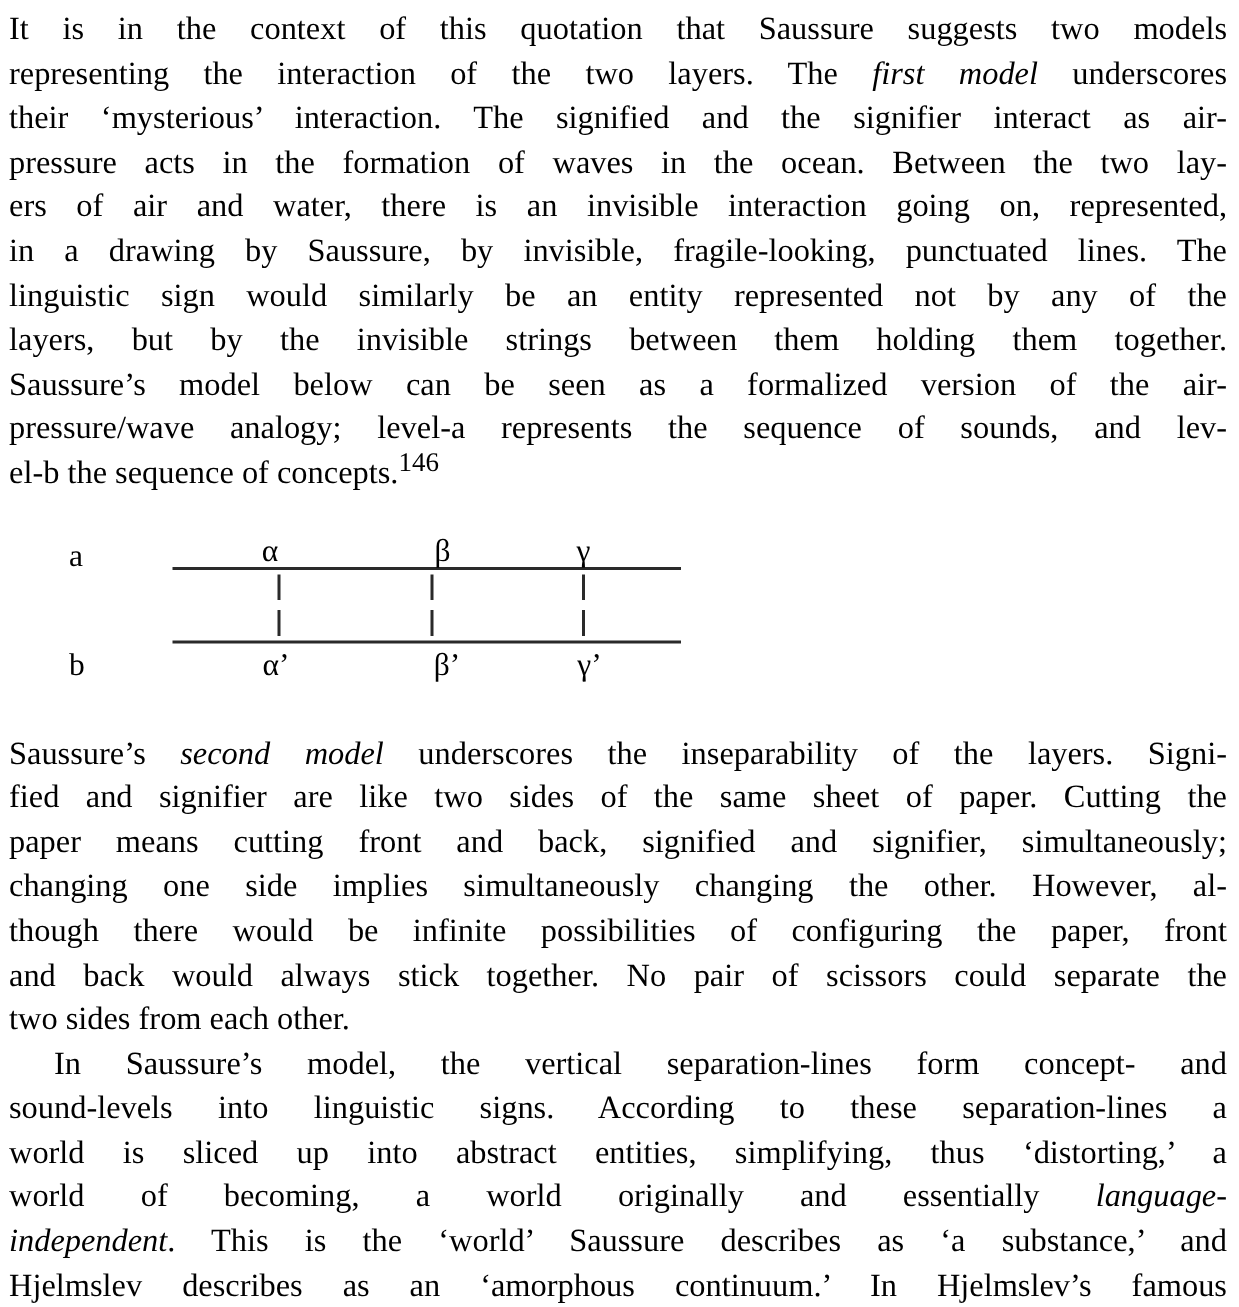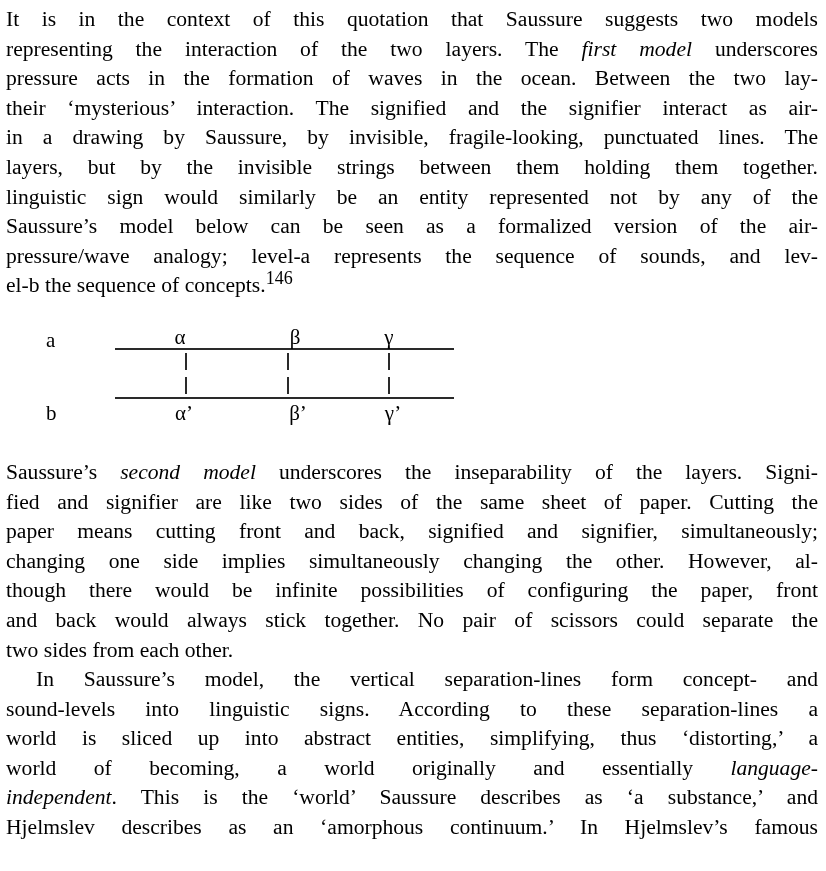--- a/index.html
+++ b/index.html
@@ -83,25 +83,26 @@
   .para.p3 { margin-top: 0; font-family: Liberation Serif, serif; }
 </style>
 </head>
 <body>
 
 <div class="page">
 
   <div class="para p1">
       <div class="line"><span>It is in the context of this quotation that Saussure suggests two models</span></div>
       <div class="line"><span>representing the interaction of the two layers. The </span><span class="em">first model</span><span> underscores</span></div>
+      <div class="line"><span>their ‘mysterious’ interaction. The signified and the signifier interact as air-</span></div>
       <div class="line"><span>pressure acts in the formation of waves in the ocean. Between the two lay-</span></div>
-      <div class="line"><span>their ‘mysterious’ interaction. The signified and the signifier interact as air-</span></div>
+      <div class="line"><span>ers of air and water, there is an invisible interaction going on, represented,</span></div>
       <div class="line"><span>in a drawing by Saussure, by invisible, fragile-looking, punctuated lines. The</span></div>
+      <div class="line"><span>linguistic sign would similarly be an entity represented not by any of the</span></div>
       <div class="line"><span>layers, but by the invisible strings between them holding them together.</span></div>
-      <div class="line"><span>linguistic sign would similarly be an entity represented not by any of the</span></div>
       <div class="line"><span>Saussure’s model below can be seen as a formalized version of the air-</span></div>
       <div class="line"><span>pressure/wave analogy; level-a represents the sequence of sounds, and lev-</span></div>
       <div class="line last-left"><span>el-b the sequence of concepts.</span><span class="fnref">146</span></div>
     </div>
 
   <div class="diagram">
     <span class="dg-label" style="left:40px; top:3px">a</span>
     <div class="hline top"></div>
 
     <span class="gsym" style="left:174px">α</span>

